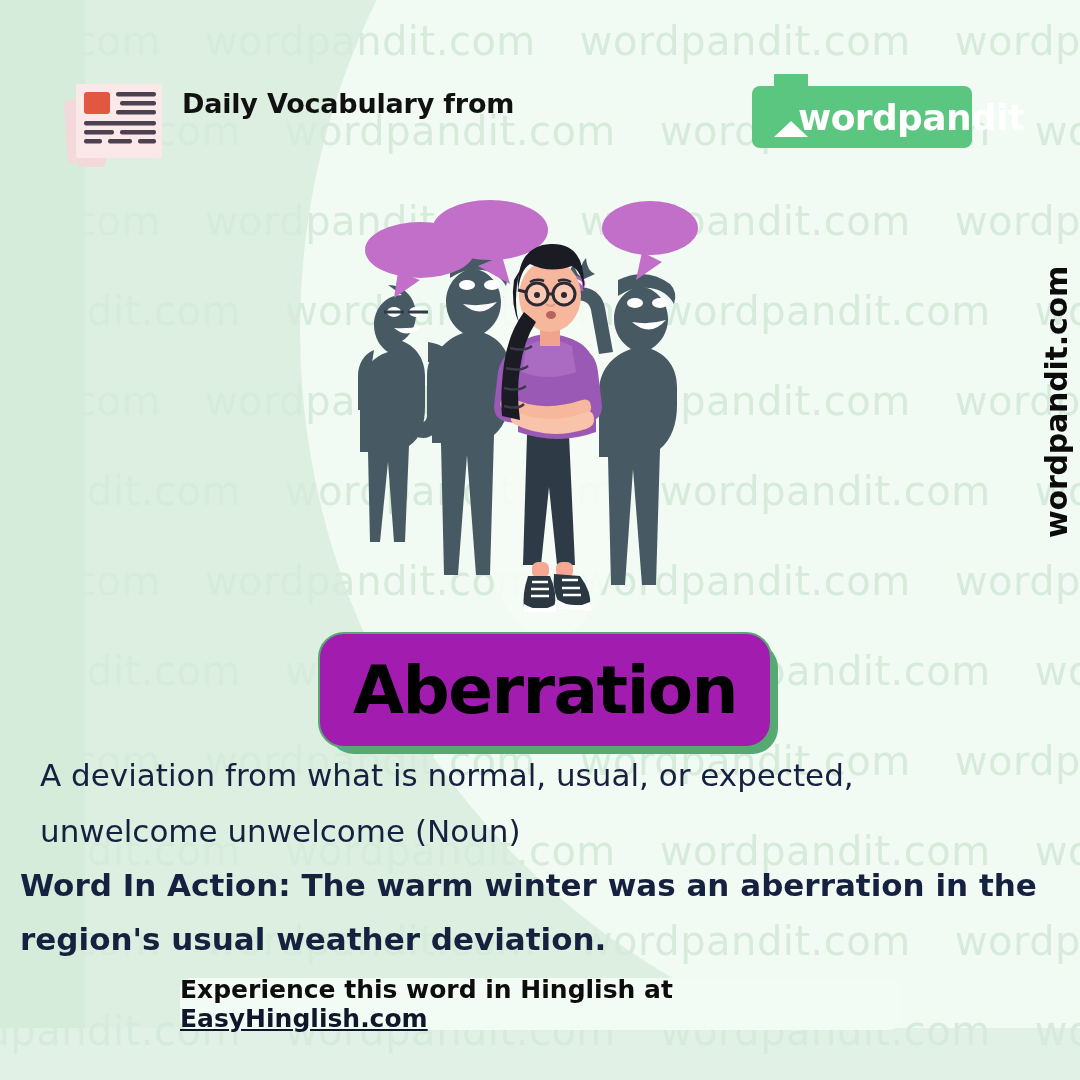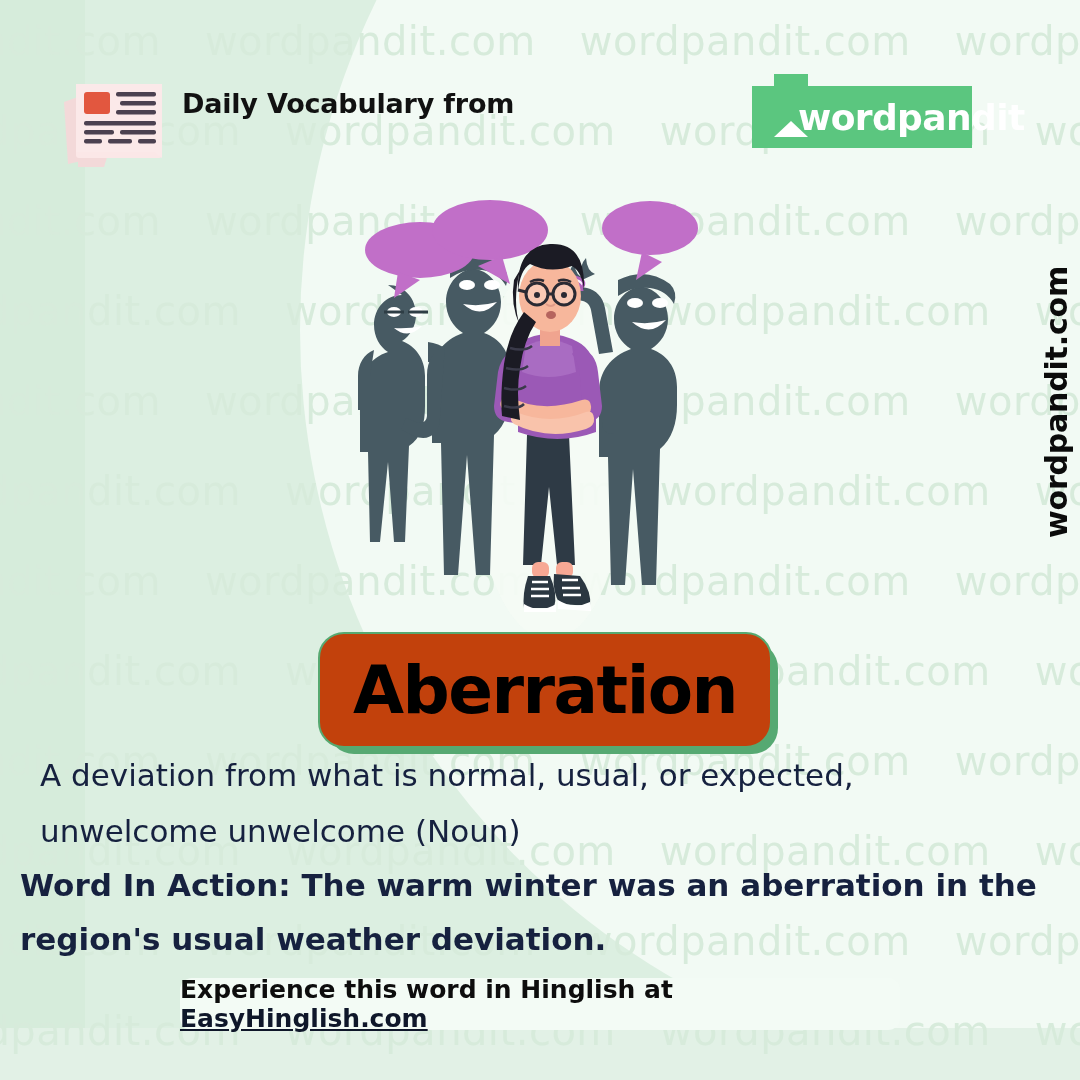--- a/index.html
+++ b/index.html
@@ -45,21 +45,21 @@
   .header{position:absolute;left:0;top:0;width:1080px;height:190px;}
   .news-icon{position:absolute;left:58px;top:72px;width:115px;height:95px;}
   .headline{
     position:absolute;left:182px;top:86px;
     font-size:27px;font-weight:bold;line-height:1.32;
     color:#111111;letter-spacing:-0.2px;
     font-family:"DejaVu Sans", sans-serif;
   }
   .brand-badge{
     position:absolute;left:752px;top:86px;width:220px;height:62px;
-    background:#5bc67f;border-radius:0;
+    background:#5bc67f;border-radius:8px;
   }
   .brand-badge .bm{
     position:absolute;left:22px;top:-12px;width:34px;height:62px;
     background:#5bc67f;
   }
   .brand-badge .bm:after{
     content:"";position:absolute;left:0;bottom:-1px;
     border-left:17px solid #5bc67f;border-right:17px solid #5bc67f;
     border-bottom:16px solid #ffffff;
   }
@@ -82,21 +82,21 @@
   .illo{position:absolute;left:350px;top:200px;width:390px;height:440px;}
 
   
   .word-card-wrap{position:absolute;left:318px;top:632px;width:450px;height:112px;}
   .word-card-shadow{
     position:absolute;left:10px;top:10px;width:450px;height:112px;
     background:#56a972;border-radius:26px;
   }
   .word-card{
     position:absolute;left:0;top:0;width:450px;height:112px;
-    background:#c2410c;border:2px solid #57a971;border-radius:26px;
+    background:#a21caf;border:2px solid #57a971;border-radius:26px;
     display:flex;align-items:center;justify-content:center;
   }
   .word-text{
     font-size:66px;font-weight:bold;color:#000000;letter-spacing:-1.5px;
     font-family:"DejaVu Sans", sans-serif;
   }
 
   
   .meaning{
     position:absolute;left:40px;top:748px;width:1000px;

